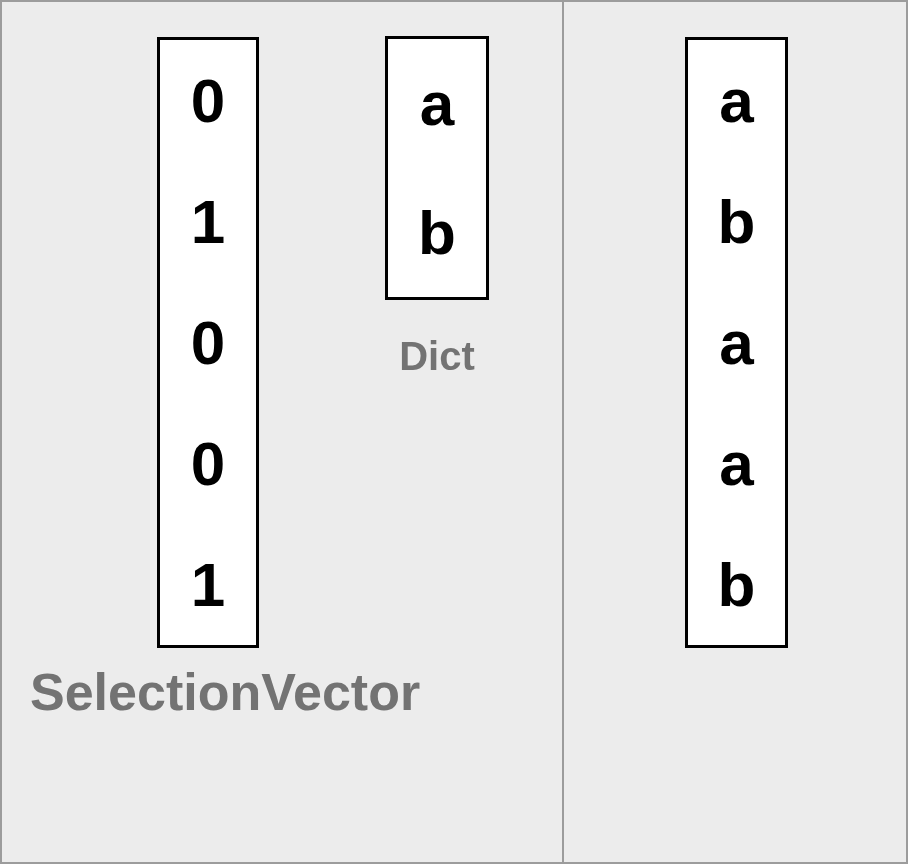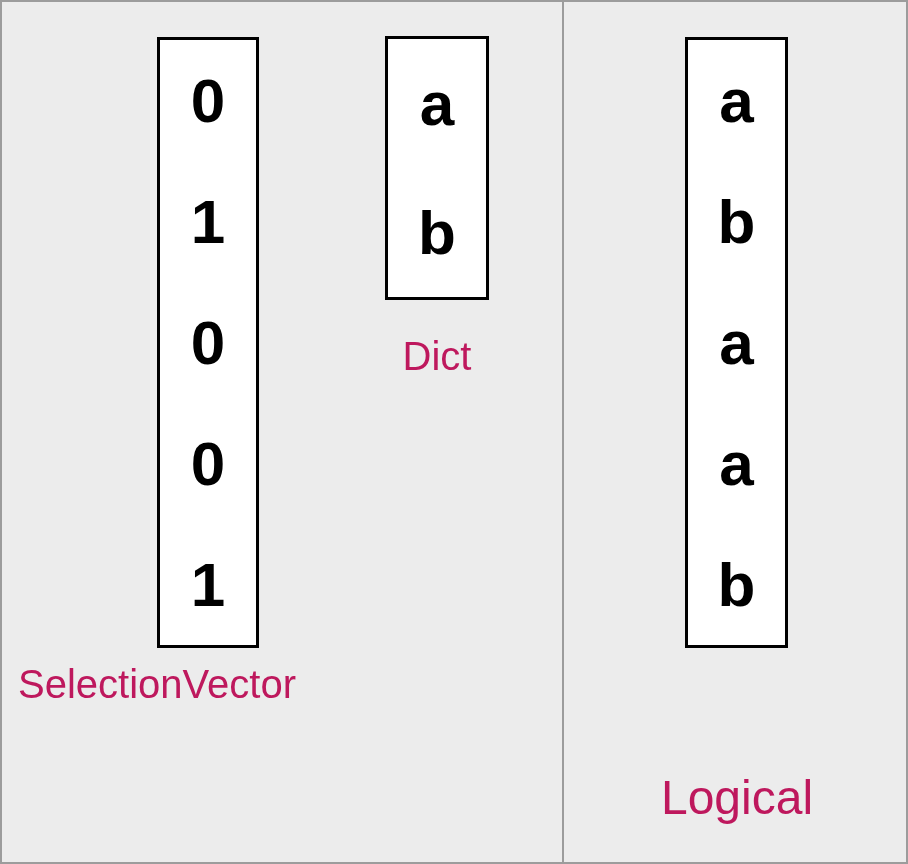--- a/index.html
+++ b/index.html
@@ -69,28 +69,28 @@
     left: 683px;
     top: 35px;
     width: 103px;
     height: 611px;
   }
   #logical-box .array-cell { font-size: 62px; }
 
   
   .caption {
     position: absolute;
-    color: #be185d;
+    color: #737373;
     white-space: nowrap;
-    font-weight: 400;
+    font-weight: 700;
   }
   #selection-vector-caption {
-    left: 16px;
+    left: 28px;
     top: 660px;
-    font-size: 40px;
+    font-size: 52px;
   }
   #dict-caption {
     left: 383px;
     top: 332px;
     width: 104px;
     text-align: center;
     font-size: 40px;
   }
   #physical-caption {
     left: 2px;
@@ -133,15 +133,14 @@
 
 
   <div id="logical-box" class="array-box">
     <div class="array-cell">a</div>
     <div class="array-cell">b</div>
     <div class="array-cell">a</div>
     <div class="array-cell">a</div>
     <div class="array-cell">b</div>
   </div>
 
-  <div id="logical-caption" class="caption">Logical</div>
 
 </div>
 
 </body></html>

